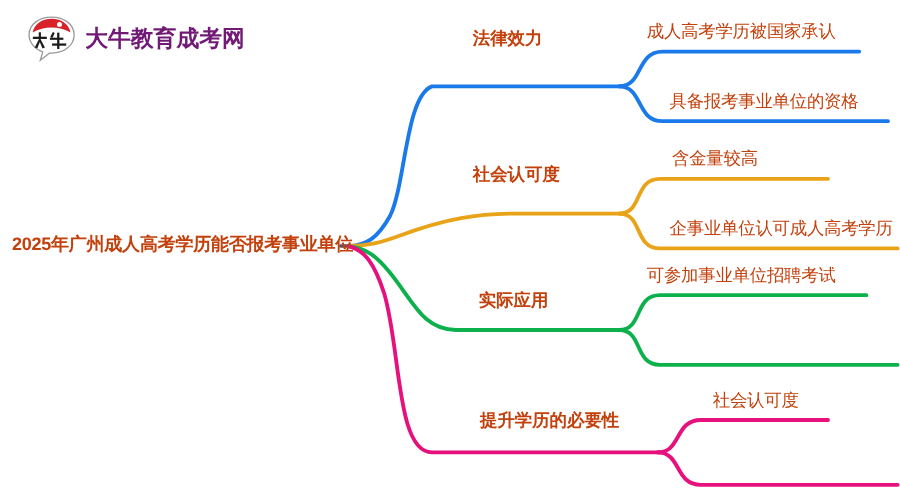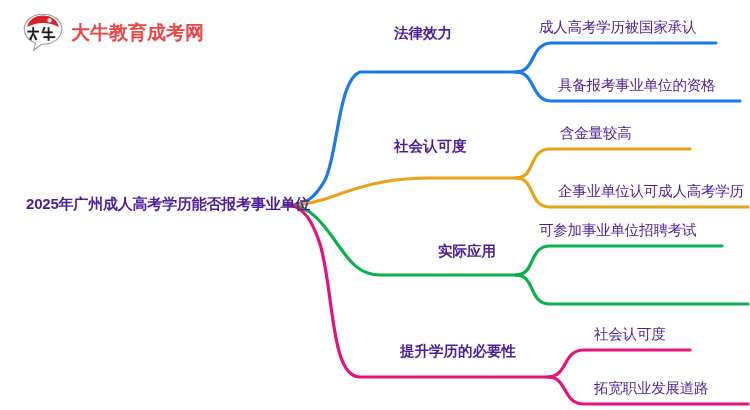--- a/index.html
+++ b/index.html
@@ -38,21 +38,21 @@
   }
   .logo-text-block {
     display: flex;
     flex-direction: column;
     justify-content: center;
     line-height: 1;
   }
   .logo-cn {
     font-size: 19px;
     font-weight: bold;
-    color: #ef4444;
+    color: #701a75;
     letter-spacing: 0px;
     white-space: nowrap;
   }
   .logo-en {
     font-size: 11.5px;
     font-weight: bold;
     color: #6e6e6e;
     letter-spacing: 0.2px;
     margin-top: 4px;
     white-space: nowrap;
@@ -63,21 +63,21 @@
     position: absolute;
     left: 0;
     top: 0;
     width: 750px;
     height: 410px;
   }
 
   
   .node-text {
     position: absolute;
-    color: #4c1d95;
+    color: #c2410c;
     white-space: nowrap;
     line-height: 1.1;
   }
   .root-text {
     font-size: 15px;
     font-weight: bold;
     letter-spacing: -0.2px;
   }
   .branch-text {
     font-size: 14.5px;
@@ -148,31 +148,30 @@
       <path d="M516 275 C536 275 528 304 550 304 L748 304"></path>
     </g>
 
     <g fill="none" stroke="#e6117c" stroke-width="3.2" stroke-linecap="round" stroke-linejoin="round">
       <path d="M290 205 C304 208 312 220 320 244 C334 290 330 377 360 377 L552 377"></path>
       <path d="M548 377 C568 377 562 350 584 350 L690 350"></path>
       <path d="M548 377 C568 377 562 404 584 404 L748 404"></path>
     </g>
   </svg>
 
-  <div class="node-text root-text" style="left:26px; top:196px;">2025年广州成人高考学历能否报考事业单位</div>
+  <div class="node-text root-text" style="left:10px; top:196px;">2025年广州成人高考学历能否报考事业单位</div>
 
   <div class="node-text branch-text" style="left:394px; top:26px;">法律效力</div>
   <div class="node-text branch-text" style="left:394px; top:139px;">社会认可度</div>
-  <div class="node-text branch-text" style="left:399px; top:244px;margin-left:39px;">实际应用</div>
+  <div class="node-text branch-text" style="left:399px; top:244px;">实际应用</div>
   <div class="node-text branch-text" style="left:400px; top:344px;">提升学历的必要性</div>
 
   <div class="node-text leaf-text" style="left:539px; top:20px;">成人高考学历被国家承认</div>
   <div class="node-text leaf-text" style="left:558px; top:78px;">具备报考事业单位的资格</div>
 
   <div class="node-text leaf-text" style="left:560px; top:126px;">含金量较高</div>
   <div class="node-text leaf-text" style="left:558px; top:184px;text-align:center;">企事业单位认可成人高考学历</div>
 
   <div class="node-text leaf-text" style="left:539px; top:223px;">可参加事业单位招聘考试</div>
 
   <div class="node-text leaf-text" style="left:594px; top:327px;">社会认可度</div>
-  <div class="node-text leaf-text" style="left:594px; top:381px;">拓宽职业发展道路</div>
 
 </div>
 
 </body></html>

